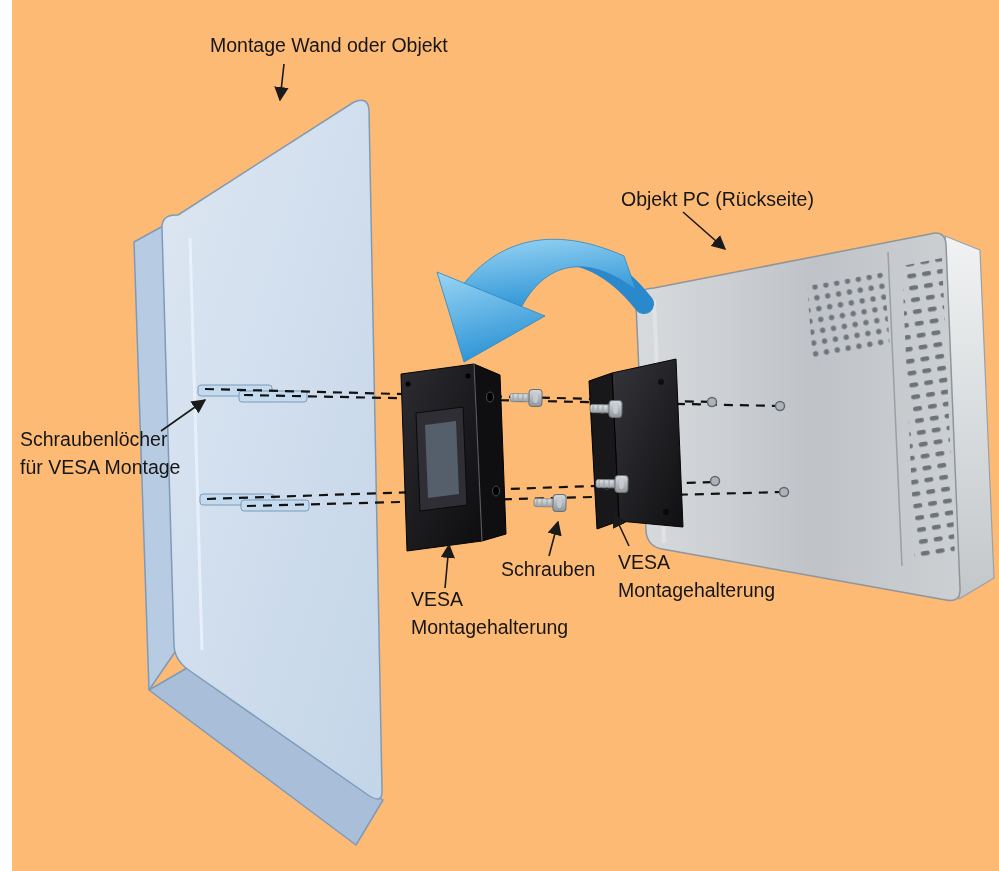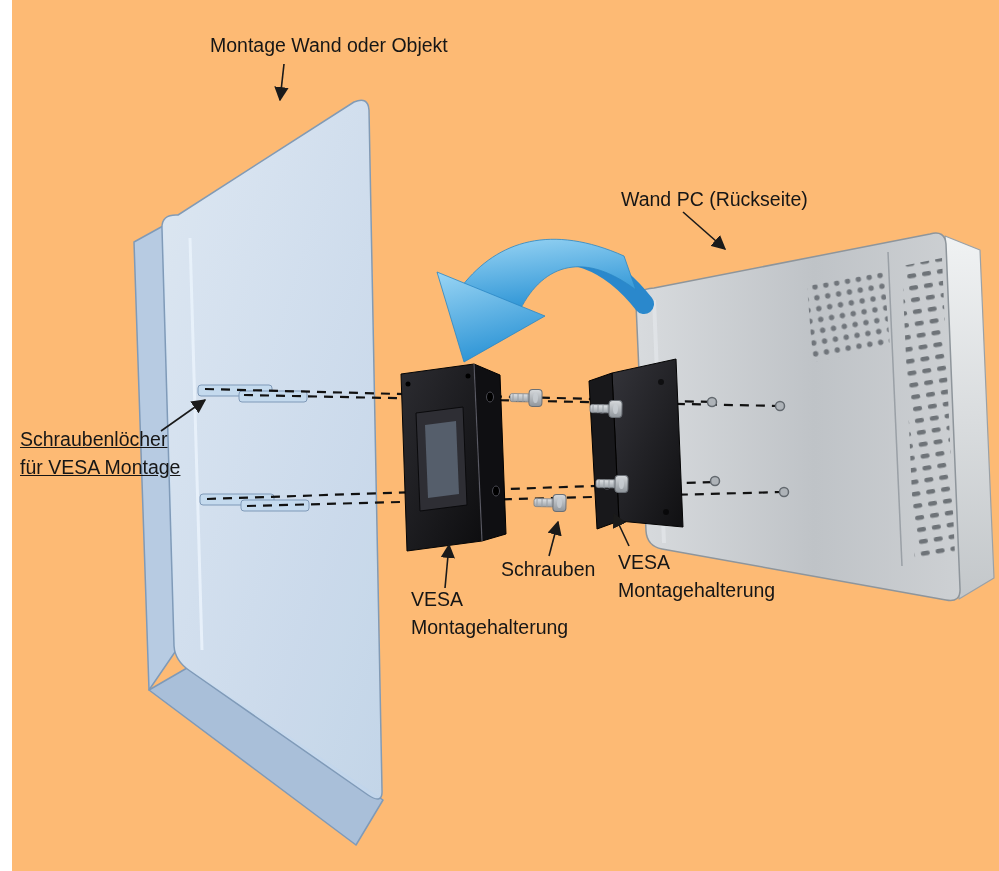--- a/index.html
+++ b/index.html
@@ -146,23 +146,23 @@
     <path d="M 671,212 L 713,249" marker-end="url(#ah)"></path>
     <path d="M 149,431 L 193,400" marker-end="url(#ah)"></path>
     <path d="M 433,588 L 437,545" marker-end="url(#ah)"></path>
     <path d="M 537,556 L 546,522" marker-end="url(#ah)"></path>
     <path d="M 617,546 L 602,514" marker-end="url(#ah)"></path>
   </g>
 </svg>
 
 <div class="lbl" style="left:198px;top:32px;">Montage Wand oder Objekt</div>
 
-<div class="lbl" style="left:609px;top:186px;">Wand PC (Rückseite)</div>
+<div class="lbl" style="left:609px;top:186px;">Objekt PC (Rückseite)</div>
 
-<div class="lbl" style="left:8px;top:426px;text-decoration:underline;">Schraubenlöcher
+<div class="lbl" style="left:8px;top:426px;">Schraubenlöcher
 für VESA Montage</div>
 
 <div class="lbl" style="left:399px;top:586px;">VESA
 Montagehalterung</div>
 
 <div class="lbl" style="left:489px;top:556px;">Schrauben</div>
 
 <div class="lbl" style="left:606px;top:549px;">VESA
 Montagehalterung</div>
 

